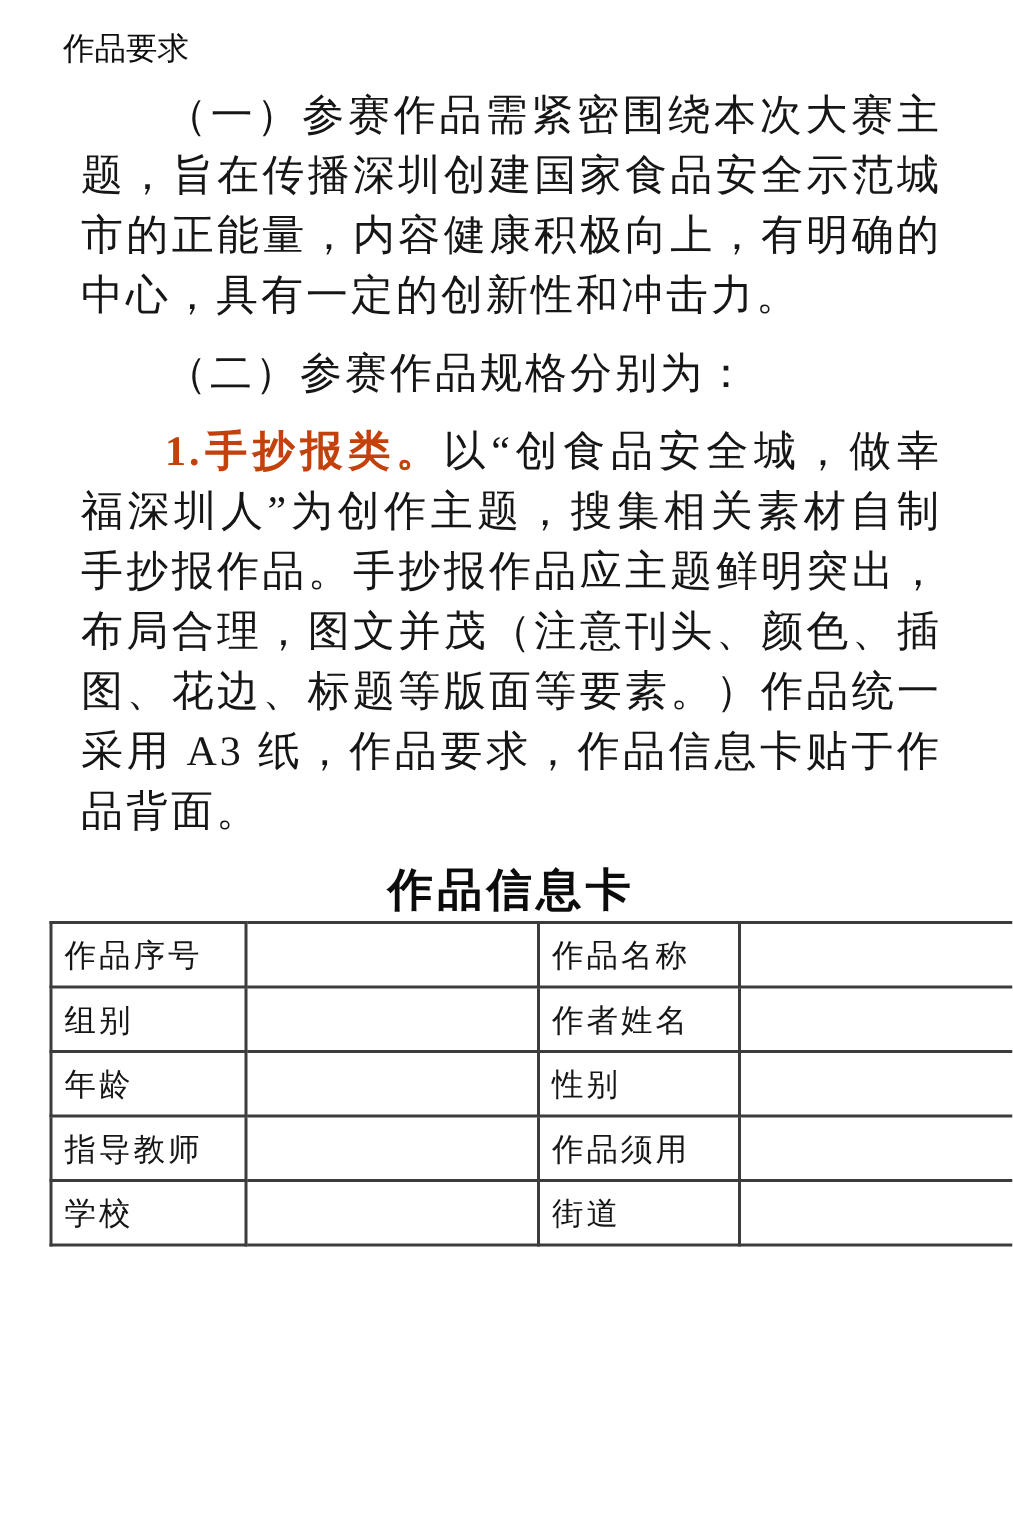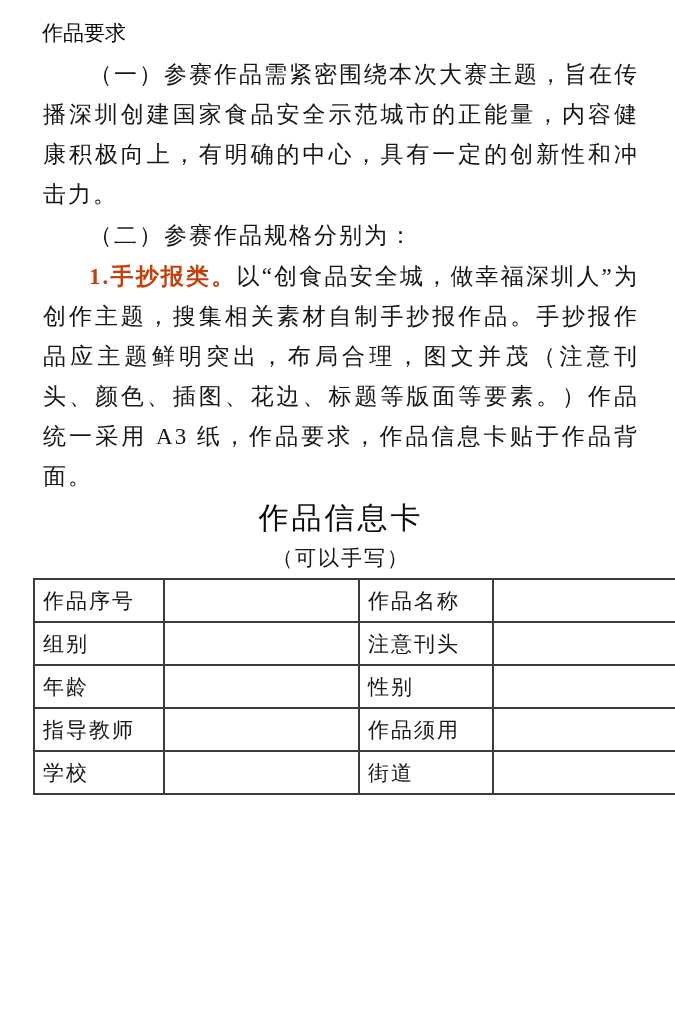--- a/index.html
+++ b/index.html
@@ -20,38 +20,38 @@
   }
   .h1 {
     font-family: "Liberation Sans", "DejaVu Sans", sans-serif;
     font-size: 21px;
     font-weight: normal;
     line-height: 26px;
     margin: 0 0 9px 0;
     color: #0e0e0e;
   }
   .body-par {
-    margin: 1px;
-    font-size: 23px;
+    margin: 12px;
+    font-size: 28px;
     line-height: 40px;
     letter-spacing: 2px;
     text-indent: 2em;
     text-align: justify;
     text-justify: inter-character;
     color: #161616;
   }
   .body-par .lead {
     font-weight: bold;
     font-family: "Liberation Serif", "DejaVu Serif", serif;
     color: #c2410c;
   }
   .card-title {
     font-family: "Liberation Sans", "DejaVu Sans", sans-serif;
     font-size: 30px;
-    font-weight: normal;
+    font-weight: bold;
     line-height: 40px;
     letter-spacing: 3px;
     text-align: center;
     margin: 0;
     color: #0c0c0c;
   }
   .card-subtitle {
     font-size: 21px;
     line-height: 40px;
     letter-spacing: 2px;
@@ -90,34 +90,33 @@
 
   <p class="body-par"><b class="lead"></b><span>（一）参赛作品需紧密围绕本次大赛主题，旨在传播深圳创建国家食品安全示范城市的正能量，内容健康积极向上，有明确的中心，具有一定的创新性和冲击力。</span></p>
 
   <p class="body-par"><b class="lead"></b><span>（二）参赛作品规格分别为：</span></p>
 
   <p class="body-par"><b class="lead">1.手抄报类。</b><span>以“创食品安全城，做幸福深圳人”为创作主题，搜集相关素材自制手抄报作品。手抄报作品应主题鲜明突出，布局合理，图文并茂（注意刊头、颜色、插图、花边、标题等版面等要素。）作品统一采用 A3 纸，作品要求，作品信息卡贴于作品背面。</span></p>
 
 
   <h2 class="card-title">作品信息卡</h2>
 
-  <div class="card-subtitle">（可以手写）</div>
 
   <table class="info-card">
     <tbody>
       <tr>
         <td class="col-label-1">作品序号</td>
         <td class="col-value-1"></td>
         <td class="col-label-2">作品名称</td>
         <td class="col-value-2"></td>
       </tr>
       <tr>
         <td class="col-label-1">组别</td>
         <td class="col-value-1"></td>
-        <td class="col-label-2">注意刊头</td>
+        <td class="col-label-2">作者姓名</td>
         <td class="col-value-2"></td>
       </tr>
       <tr>
         <td class="col-label-1">年龄</td>
         <td class="col-value-1"></td>
         <td class="col-label-2">性别</td>
         <td class="col-value-2"></td>
       </tr>
       <tr>
         <td class="col-label-1">指导教师</td>

